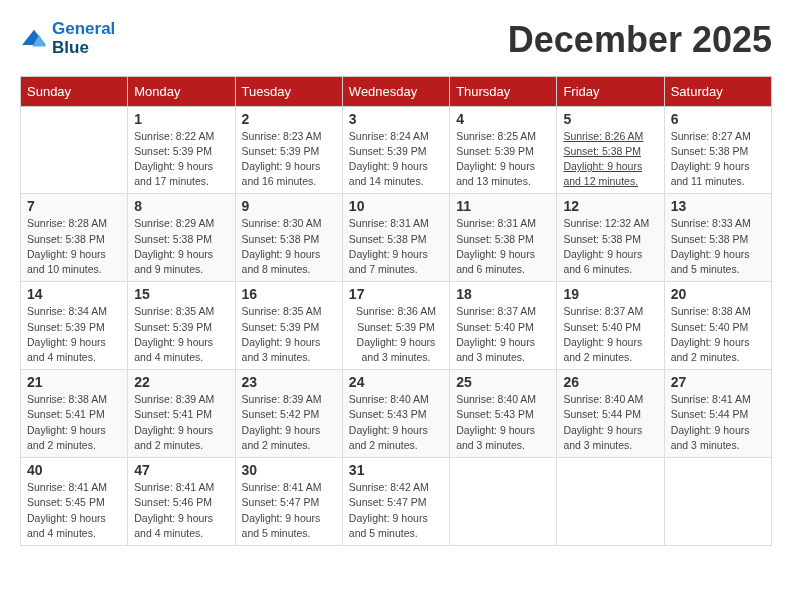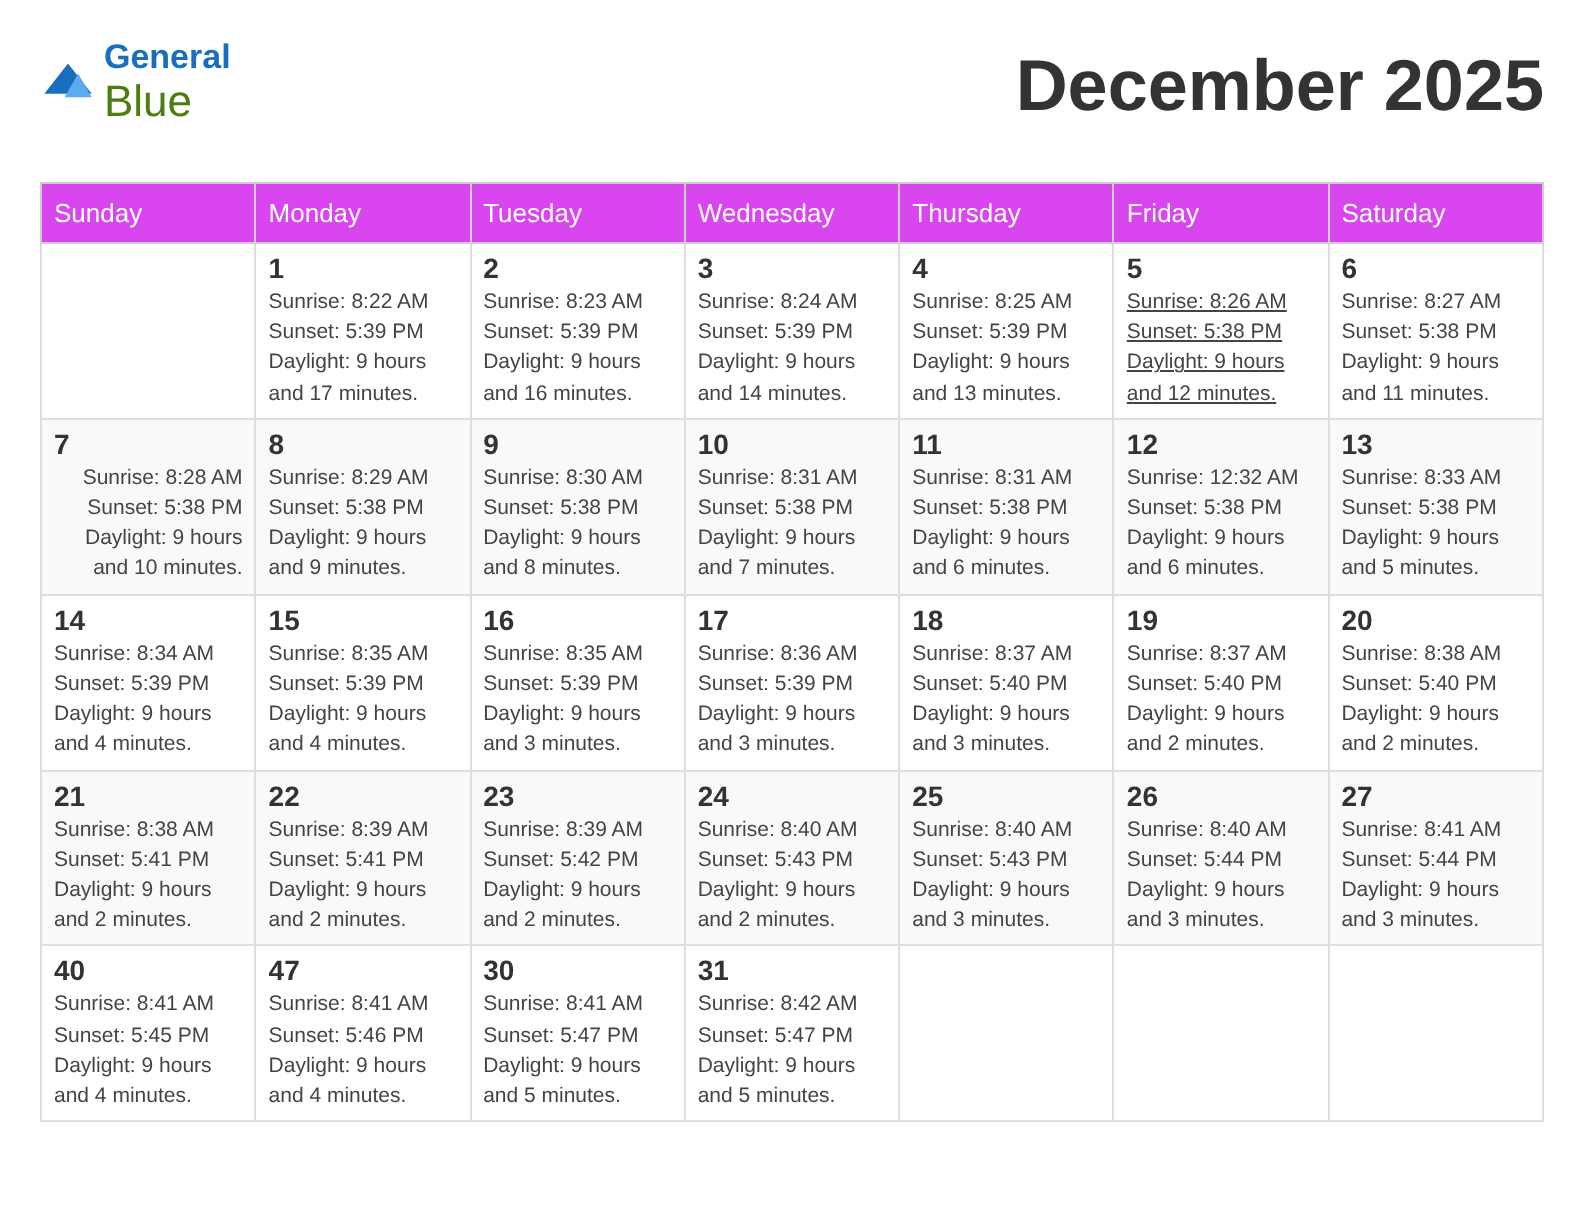--- a/index.html
+++ b/index.html
@@ -6,22 +6,22 @@
     body {
       font-family: Arial, sans-serif;
       background: #fff;
       width: 792px;
       min-height: 612px;
       padding: 20px;
     }
     .header {
       display: flex;
       justify-content: space-between;
-      align-items: flex-end;
-      margin-bottom: 28px;
+      align-items: flex-start;
+      margin-bottom: 16px;
     }
     .logo {
       display: flex;
       align-items: center;
       gap: 4px;
     }
     .logo-icon {
       width: 28px;
       height: 22px;
     }
@@ -37,21 +37,21 @@
     .subtitle {
       font-size: 16px;
       color: #555;
     }
     table {
       width: 100%;
       border-collapse: collapse;
       font-size: 11px;
     }
     thead tr th {
-      background: #d946ef;
+      background: #b91c1c;
       color: #fff;
       padding: 7px 6px;
       text-align: left;
       font-size: 13px;
       font-weight: normal;
       border: 1px solid #ccc;
     }
     tbody tr td {
       vertical-align: top;
       padding: 4px 6px;
@@ -83,21 +83,21 @@
 <body>
 
 <div class="header">
   <div class="logo">
     <svg class="logo-icon" viewBox="0 0 32 26" xmlns="http://www.w3.org/2000/svg">
       <polygon points="16,2 30,20 2,20" fill="#1a6ec0"></polygon>
       <polygon points="22,8 30,22 14,22" fill="#5aabf0"></polygon>
     </svg>
     <div>
       <div style="font-size:17px;font-weight:bold;color:#1a6ec0;line-height:1.1">General</div>
-      <div style="font-size:22px;font-weight:normal;color:#4d7c0f;line-height:1.1">Blue</div>
+      <div style="font-size:17px;font-weight:bold;color:#0c4a6e;line-height:1.1">Blue</div>
     </div>
   </div>
   <div class="title-block">
     <div class="month-title">December 2025</div>
   </div>
 </div>
 
 <table>
   <thead>
     <tr>
@@ -152,21 +152,21 @@
           <span class="day-num">6</span>
           <div class="day-info" style="white-space: pre-line;">Sunrise: 8:27 AM
 Sunset: 5:38 PM
 Daylight: 9 hours
 and 11 minutes.</div>
         </td>
       </tr>
       <tr>
         <td>
           <span class="day-num">7</span>
-          <div class="day-info" style="white-space: pre-line; text-align: right;">Sunrise: 8:28 AM
+          <div class="day-info" style="white-space: pre-line;">Sunrise: 8:28 AM
 Sunset: 5:38 PM
 Daylight: 9 hours
 and 10 minutes.</div>
         </td>
         <td>
           <span class="day-num">8</span>
           <div class="day-info" style="white-space: pre-line;">Sunrise: 8:29 AM
 Sunset: 5:38 PM
 Daylight: 9 hours
 and 9 minutes.</div>
@@ -224,21 +224,21 @@
         </td>
         <td>
           <span class="day-num">16</span>
           <div class="day-info" style="white-space: pre-line;">Sunrise: 8:35 AM
 Sunset: 5:39 PM
 Daylight: 9 hours
 and 3 minutes.</div>
         </td>
         <td>
           <span class="day-num">17</span>
-          <div class="day-info" style="white-space: pre-line;">Sunrise: 8:36 AM
+          <div class="day-info" style="white-space: pre-line; text-align: center;">Sunrise: 8:36 AM
 Sunset: 5:39 PM
 Daylight: 9 hours
 and 3 minutes.</div>
         </td>
         <td>
           <span class="day-num">18</span>
           <div class="day-info" style="white-space: pre-line;">Sunrise: 8:37 AM
 Sunset: 5:40 PM
 Daylight: 9 hours
 and 3 minutes.</div>

